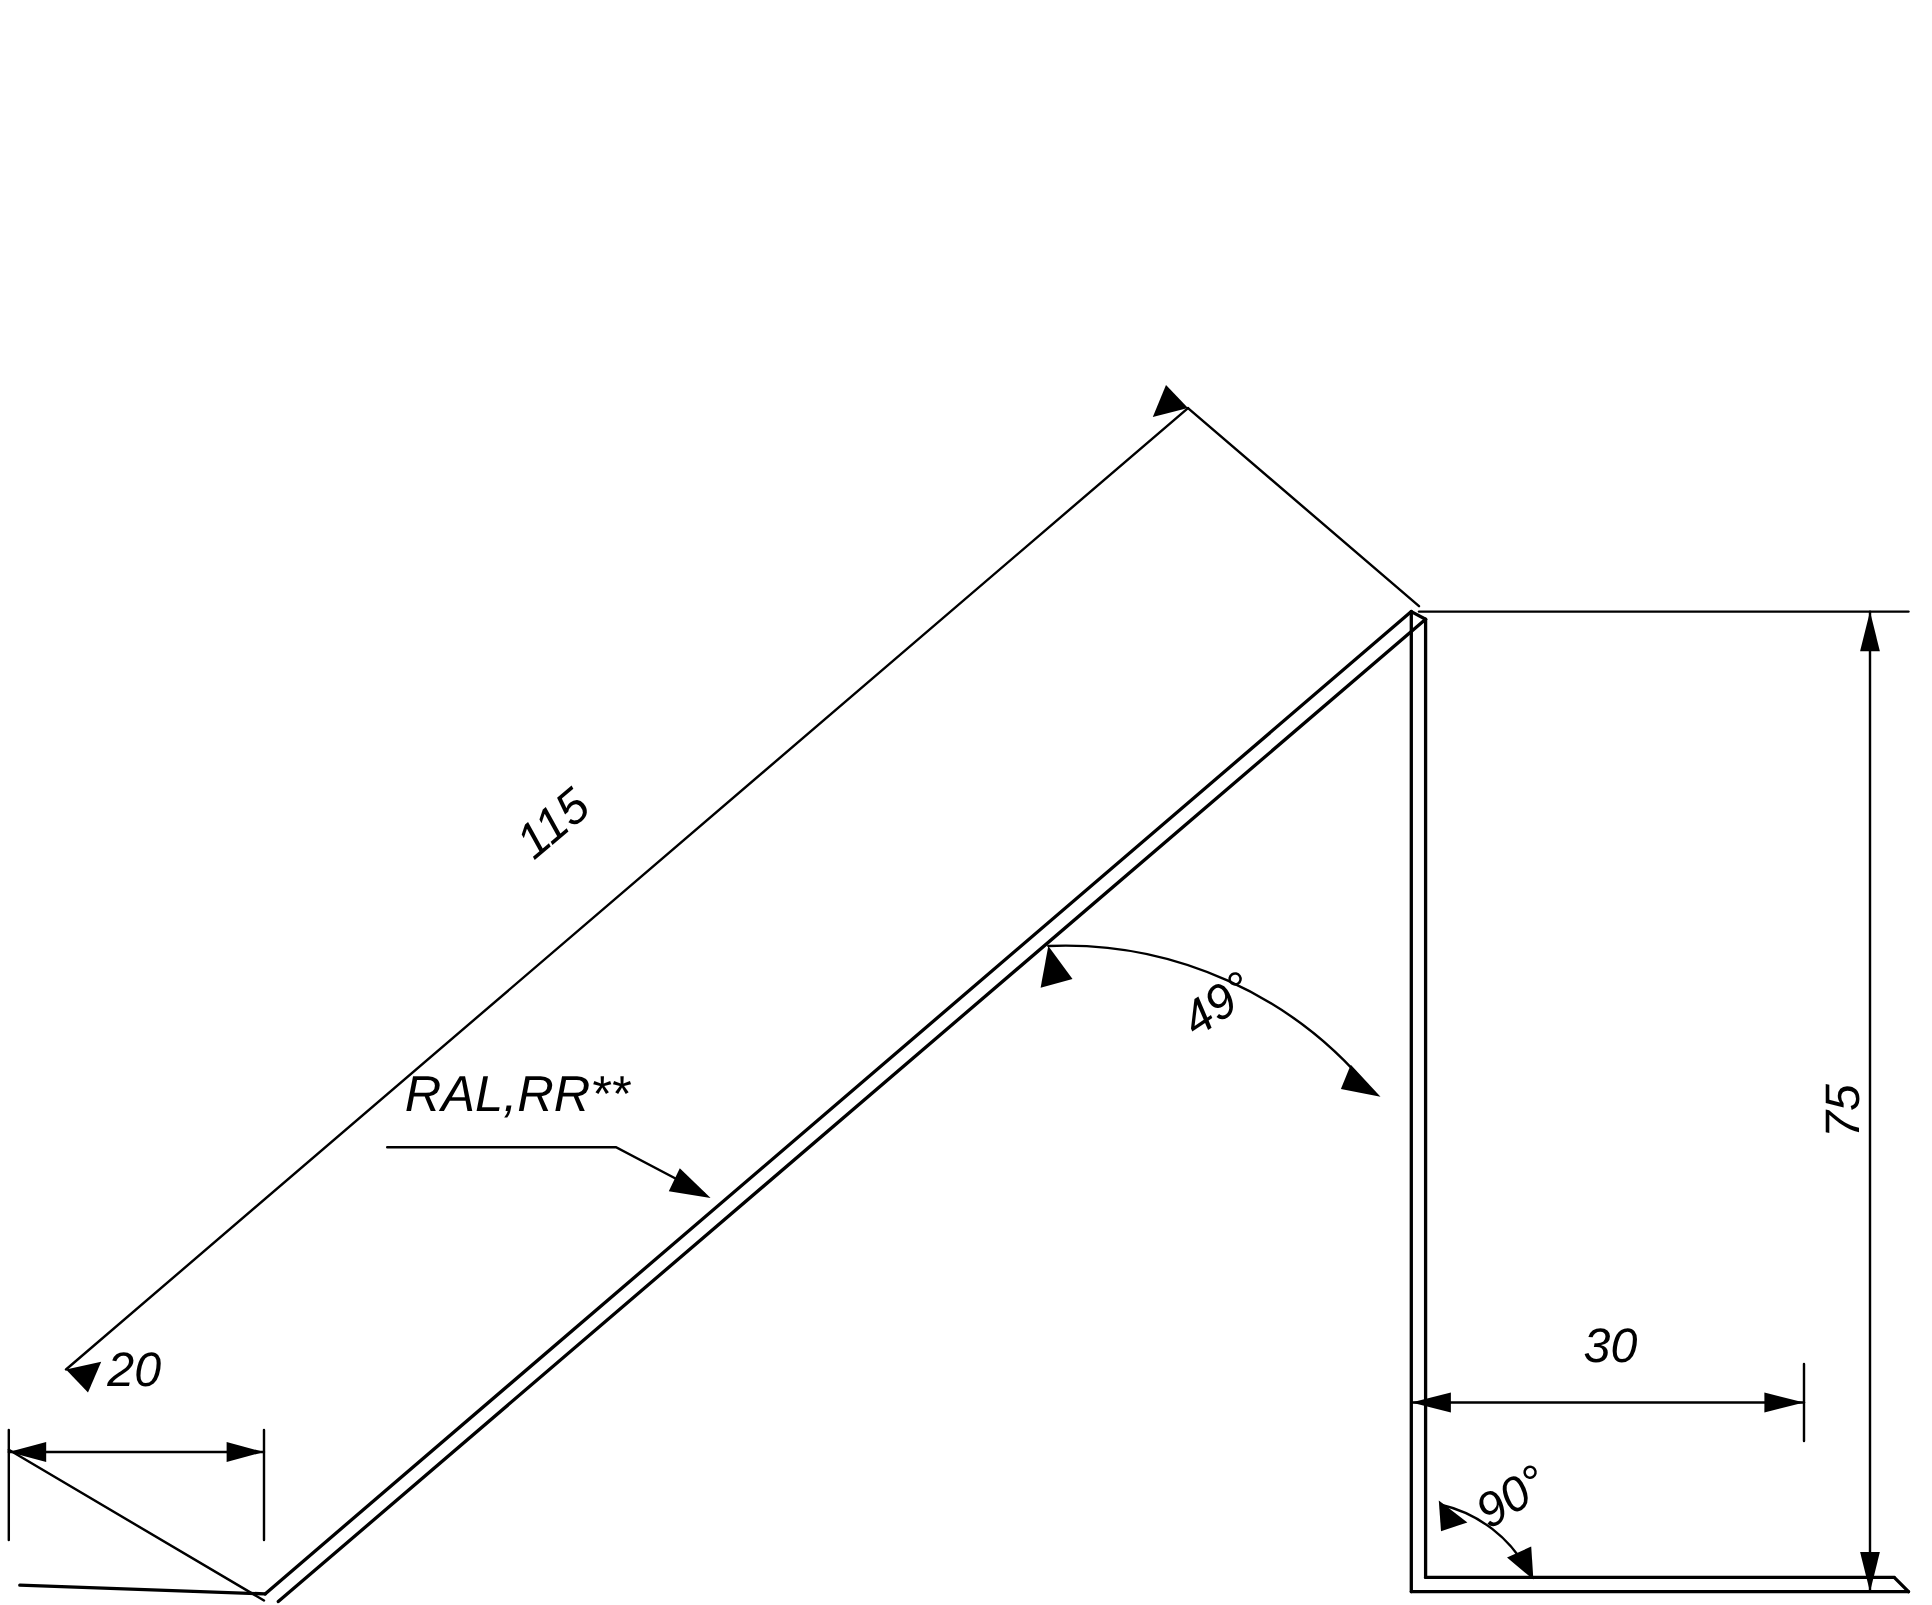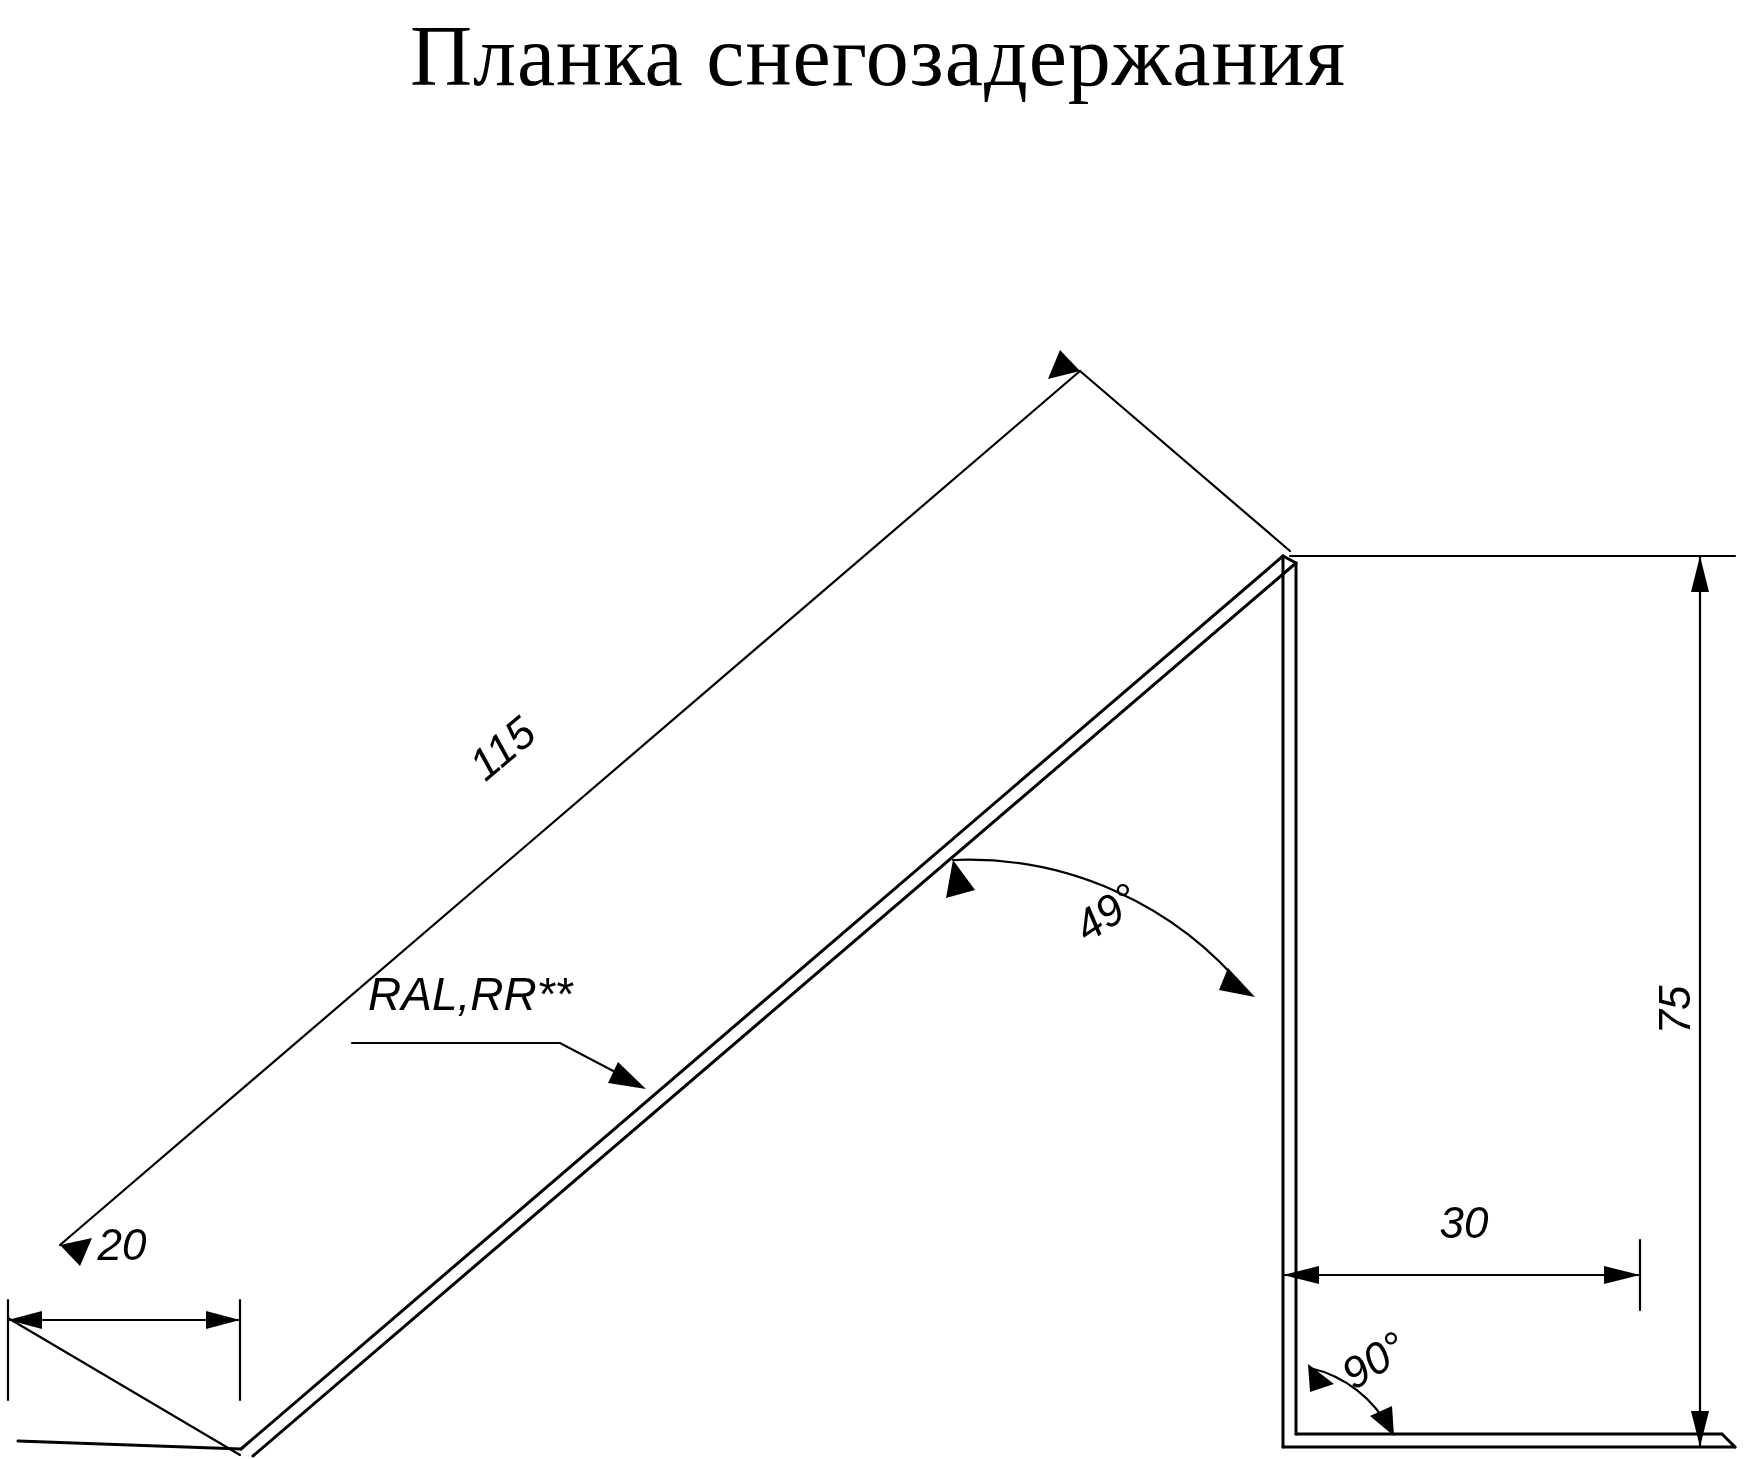--- a/index.html
+++ b/index.html
@@ -64,21 +64,20 @@
     fill: none;
     stroke-width: 2.2;
     stroke-linecap: round;
   }
 </style>
 </head>
 <body>
 
 <div id="drawing-root">
 
-  <div class="title">Планка снегозадержания</div>
 
   <svg class="diagram" viewBox="0 0 1756 1459">
 
     <g>
 
       <path class="ln" d="M 20 1440 L 243 1447 L 243 1447 L 1277 551 L 1277 1447 L 1737 1447" style="display:none"></path>
 
       <path class="ln" d="M 18 1441 L 241 1449"></path>
       <path class="ln" d="M 30 1432 L 238 1439" style="display:none"></path>
 

